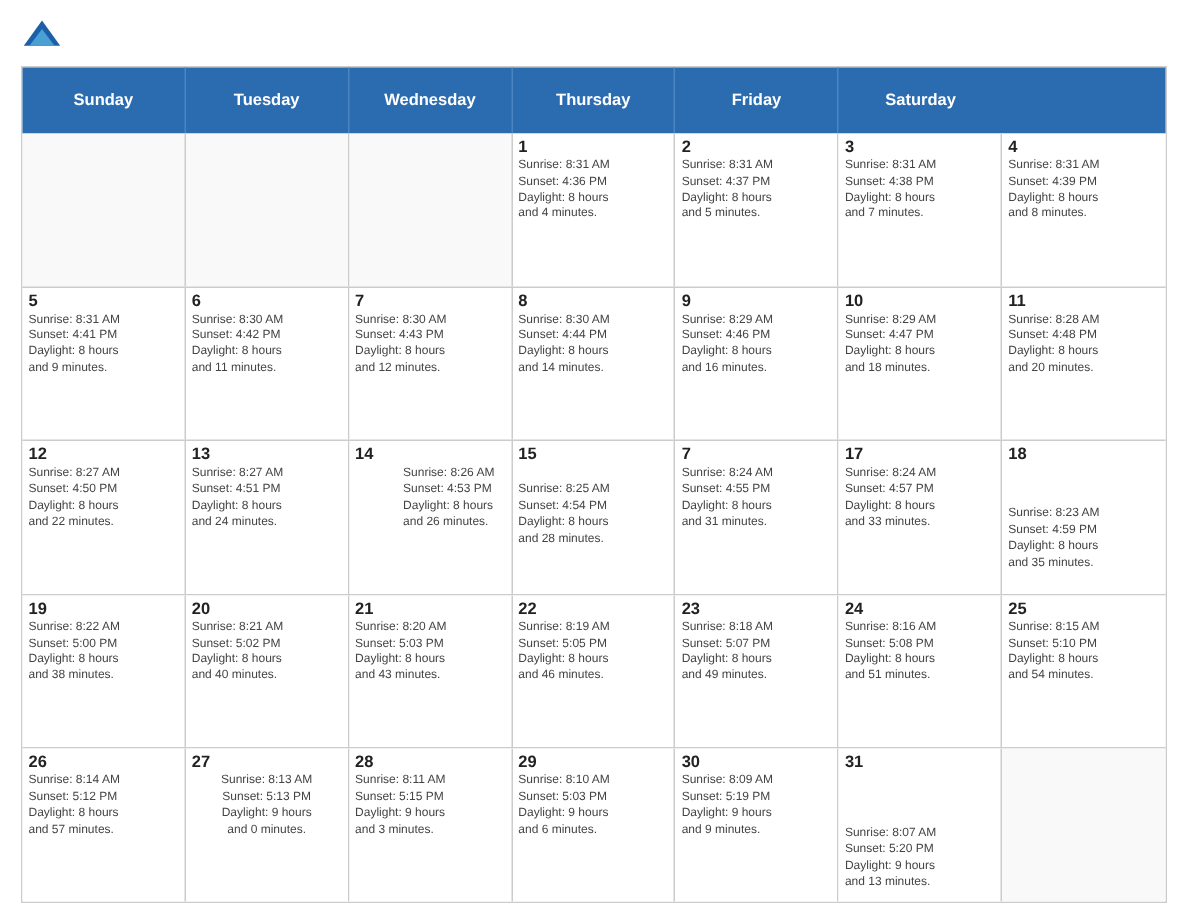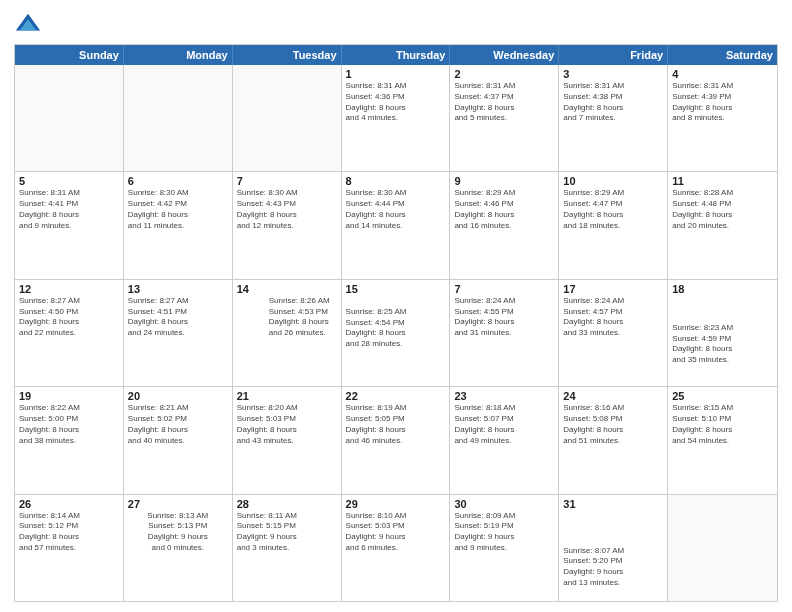--- a/index.html
+++ b/index.html
@@ -67,22 +67,22 @@
     }
     .cal-head {
       display: grid;
       grid-template-columns: repeat(7, 1fr);
       background: #2b6cb0;
     }
     .cal-head-cell {
       color: #fff;
       font-size: 11px;
       font-weight: bold;
-      padding: 4px 4px;
-      text-align: right;
+      padding: 16px 4px;
+      text-align: center;
       border-right: 1px solid #4a85c0;
     }
     .cal-head-cell:last-child { border-right: none; }
     .cal-body {
       flex: 1;
       display: flex;
       flex-direction: column;
     }
     .cal-row {
       display: grid;
@@ -130,24 +130,23 @@
     </div>
     <div class="title-block">
       <div class="cal-title"></div>
       <div class="cal-subtitle"></div>
     </div>
   </div>
 
   <div class="calendar">
     <div class="cal-head">
     <div class="cal-head-cell">Sunday</div>
-        <div class="cal-head-cell">Monday</div>
         <div class="cal-head-cell">Tuesday</div>
+        <div class="cal-head-cell">Wednesday</div>
         <div class="cal-head-cell">Thursday</div>
-        <div class="cal-head-cell">Wednesday</div>
         <div class="cal-head-cell">Friday</div>
         <div class="cal-head-cell">Saturday</div>
       </div>
     <div class="cal-body">
     <div class="cal-row">
           <div class="cal-cell empty"></div>
           <div class="cal-cell empty"></div>
           <div class="cal-cell empty"></div>
           <div class="cal-cell">
             <div class="day-num">1</div>

